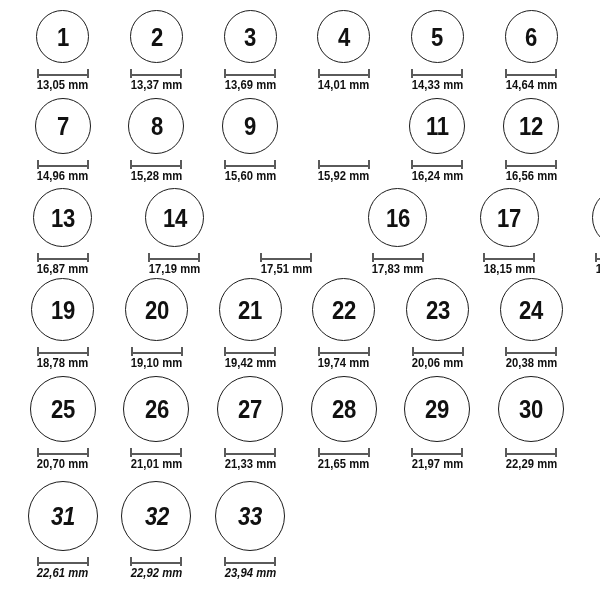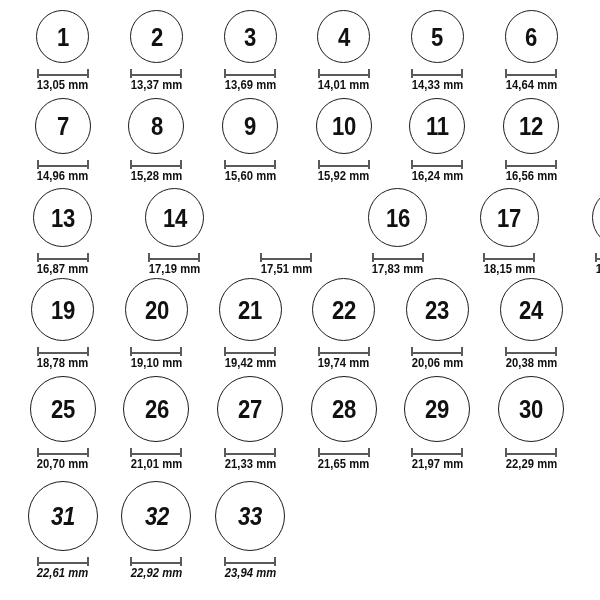--- a/index.html
+++ b/index.html
@@ -18,21 +18,21 @@
     overflow: hidden;
   }
   .row {
     display: flex;
     align-items: flex-end;
     width: 100%;
   }
   .row-0 { --d: 53px; height: 88px; }
   .row-1 { --d: 56px; height: 91px; }
   .row-2 { --d: 59px; height: 93px; gap: 18px; }
-  .row-3 { --d: 63px; height: 94px; }
+  .row-3 { --d: 63px; height: 94px; justify-content: flex-end; }
   .row-4 { --d: 66px; height: 101px; }
   .row-5 { --d: 70px; height: 109px; font-style: italic; }
   .cell {
     flex: 0 0 16.6666%;
     display: flex;
     flex-direction: column;
     align-items: center;
     justify-content: flex-end;
   }
   .circle {
@@ -182,23 +182,20 @@
           <span class="num">9</span>
         </div>
         <div class="ruler">
           <div class="tick"></div>
           <div class="rline"></div>
           <div class="tick"></div>
         </div>
         <div class="mlabel">15,60 mm</div>
       </div>
       <div class="cell">
-        <div class="circle">
-          <span class="num">10</span>
-        </div>
         <div class="ruler">
           <div class="tick"></div>
           <div class="rline"></div>
           <div class="tick"></div>
         </div>
         <div class="mlabel">15,92 mm</div>
       </div>
       <div class="cell">
         <div class="circle">
           <span class="num">11</span>

